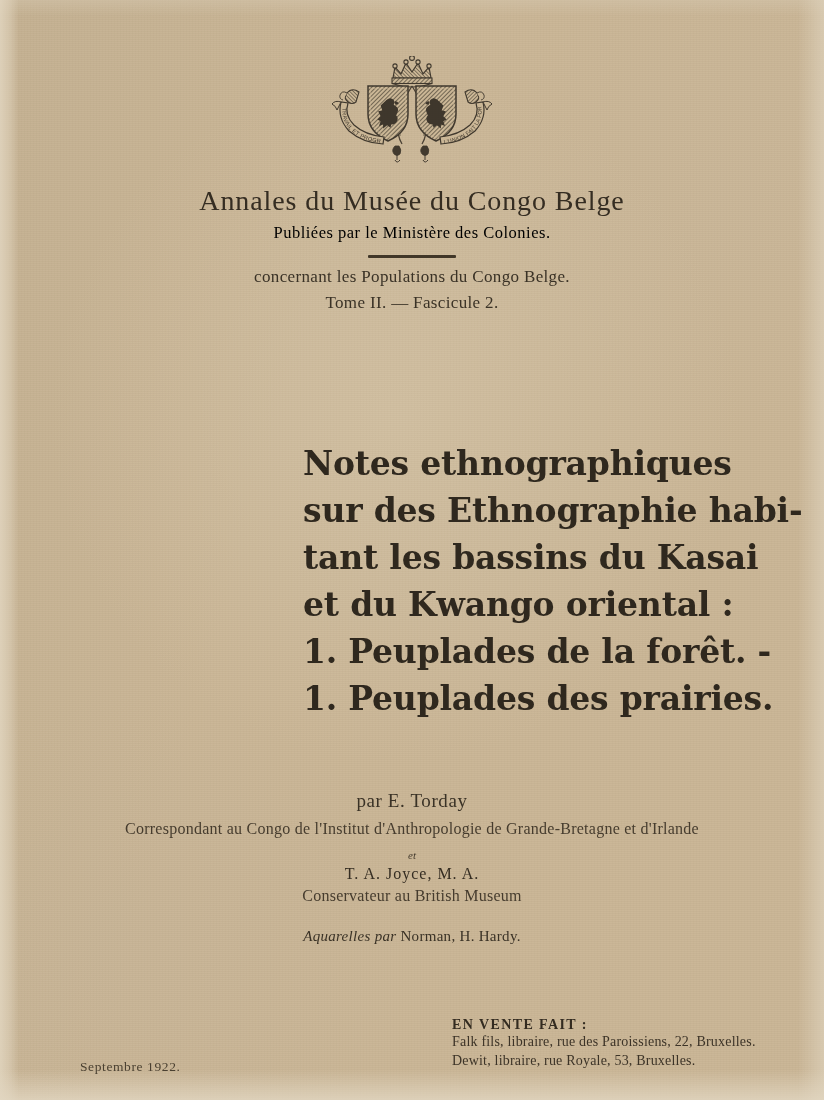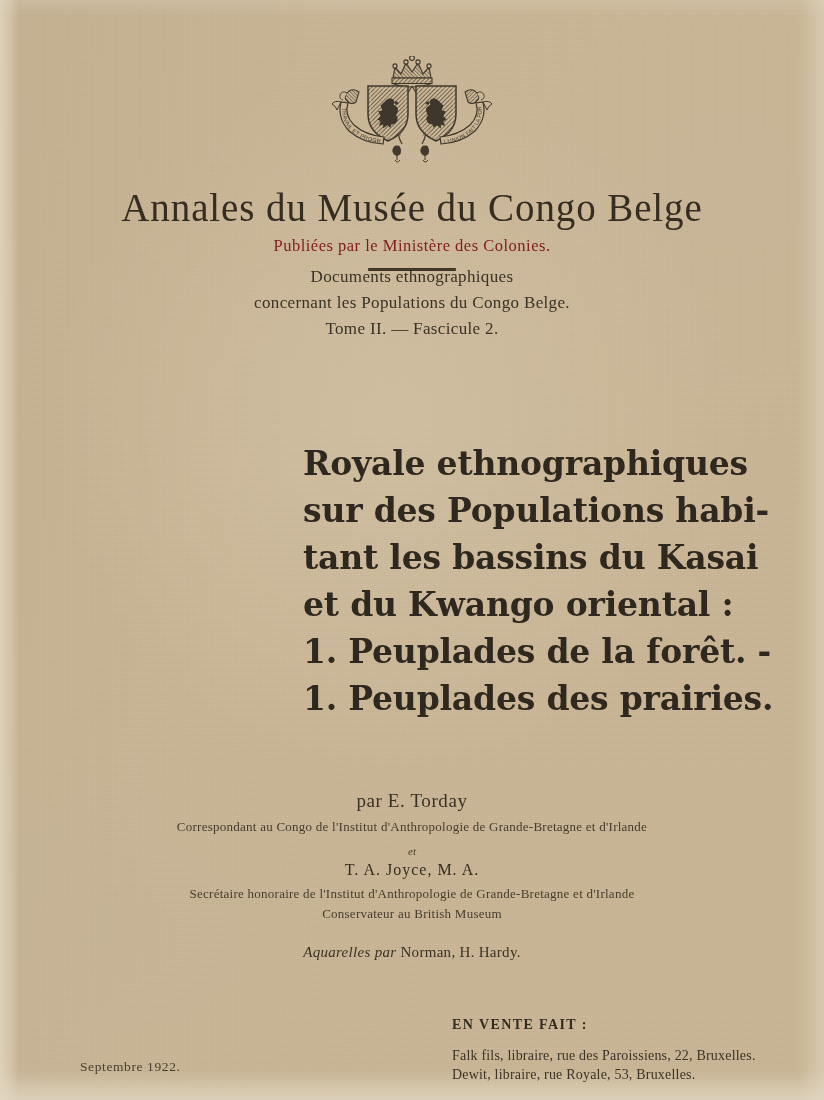--- a/index.html
+++ b/index.html
@@ -78,31 +78,31 @@
   .crest { display: block; opacity: 0.88; }
 
   
   .masthead {
     position: absolute;
     left: 0; right: 0;
     top: 185px;
     text-align: center;
   }
   .journal-title {
-    font-size: 39px;
+    font-size: 28px;
     letter-spacing: 0.9px;
     color: #352d22;
     white-space: nowrap;
     font-weight: 400;
   }
   .journal-sub {
     margin-top: 6px;
     font-size: 16.5px;
     letter-spacing: 0.5px;
-    color: #7f1d1d;
+    color: #000000;
   }
   .rule {
     width: 88px;
     height: 3px;
     background: #413728;
     margin: 12px auto 0 auto;
     border-radius: 1px;
   }
 
   
@@ -142,21 +142,21 @@
     left: 0; right: 0;
     top: 790px;
     text-align: center;
   }
   .author-name {
     font-size: 19px;
     letter-spacing: 0.6px;
     color: #3a3226;
   }
   .author-affil {
-    font-size: 13px;
+    font-size: 16px;
     letter-spacing: 0.25px;
     color: #463c2e;
     margin-top: 5px;
     line-height: 1.5;
   }
   .conjunction {
     font-size: 11px;
     margin-top: 8px;
     margin-bottom: 4px;
     color: #463c2e;
@@ -187,21 +187,21 @@
   .vendor-head {
     font-size: 14px;
     font-weight: 700;
     letter-spacing: 1.4px;
     color: #332b20;
   }
   .vendor-line {
     font-size: 14px;
     letter-spacing: 0.2px;
     color: #3c3327;
-    margin-top: 15px;
+    margin-top: 1px;
     white-space: nowrap;
   }
   .date {
     position: absolute;
     left: 80px;
     top: 1059px;
     font-size: 13.5px;
     letter-spacing: 0.6px;
     color: #4a4031;
   }
@@ -306,40 +306,38 @@
       </svg>
     </div>
 
     <div class="masthead">
       <div class="journal-title">Annales du Musée du Congo Belge</div>
       <div class="journal-sub">Publiées par le Ministère des Colonies.</div>
       <div class="rule"></div>
     </div>
 
     <div class="series">
-      <div>Documents ethnographiques</div>
       <div>concernant les Populations du Congo Belge.</div>
       <div>Tome II. — Fascicule 2.</div>
     </div>
 
     <div class="main-title">
-      <div class="tline">Royale ethnographiques</div>
-      <div class="tline">sur des Populations habi-</div>
+      <div class="tline">Notes ethnographiques</div>
+      <div class="tline">sur des Ethnographie habi-</div>
       <div class="tline">tant les bassins du Kasai</div>
       <div class="tline">et du Kwango oriental :</div>
       <div class="tline">1. Peuplades de la forêt. -</div>
       <div class="tline">1. Peuplades des prairies.</div>
     </div>
 
     <div class="authors">
       <div class="author-name">par E. Torday</div>
       <div class="author-affil">Correspondant au Congo de l'Institut d'Anthropologie de Grande-Bretagne et d'Irlande</div>
       <div class="conjunction">et</div>
       <div class="author-name-2">T. A. Joyce, M. A.</div>
-      <div class="author-affil">Secrétaire honoraire de l'Institut d'Anthropologie de Grande-Bretagne et d'Irlande</div>
       <div class="author-affil" style="margin-top:1px;">Conservateur au British Museum</div>
       <div class="aquarelles">
         <span class="ital">Aquarelles par</span>
         <span class="rom">Norman, H. Hardy.</span>
       </div>
     </div>
 
     <div class="vendor">
       <div class="vendor-head">EN VENTE FAIT :</div>
       <div class="vendor-line">Falk fils, libraire, rue des Paroissiens, 22, Bruxelles.</div>

